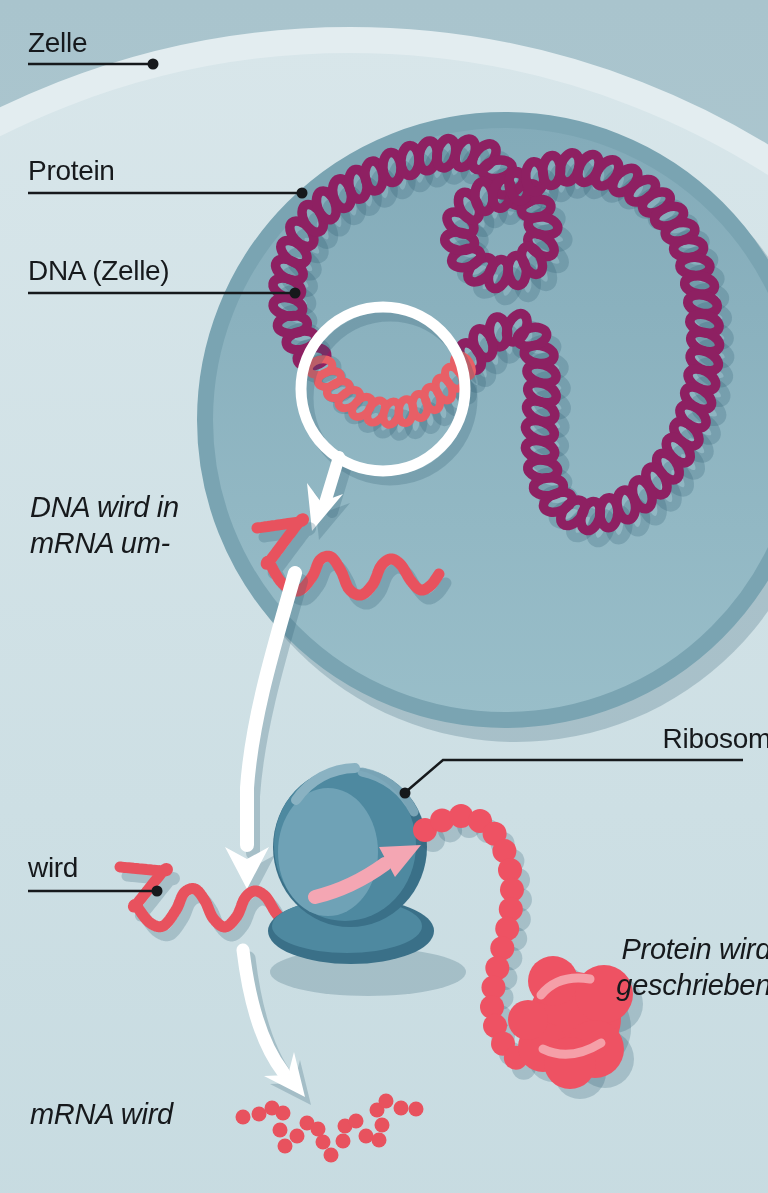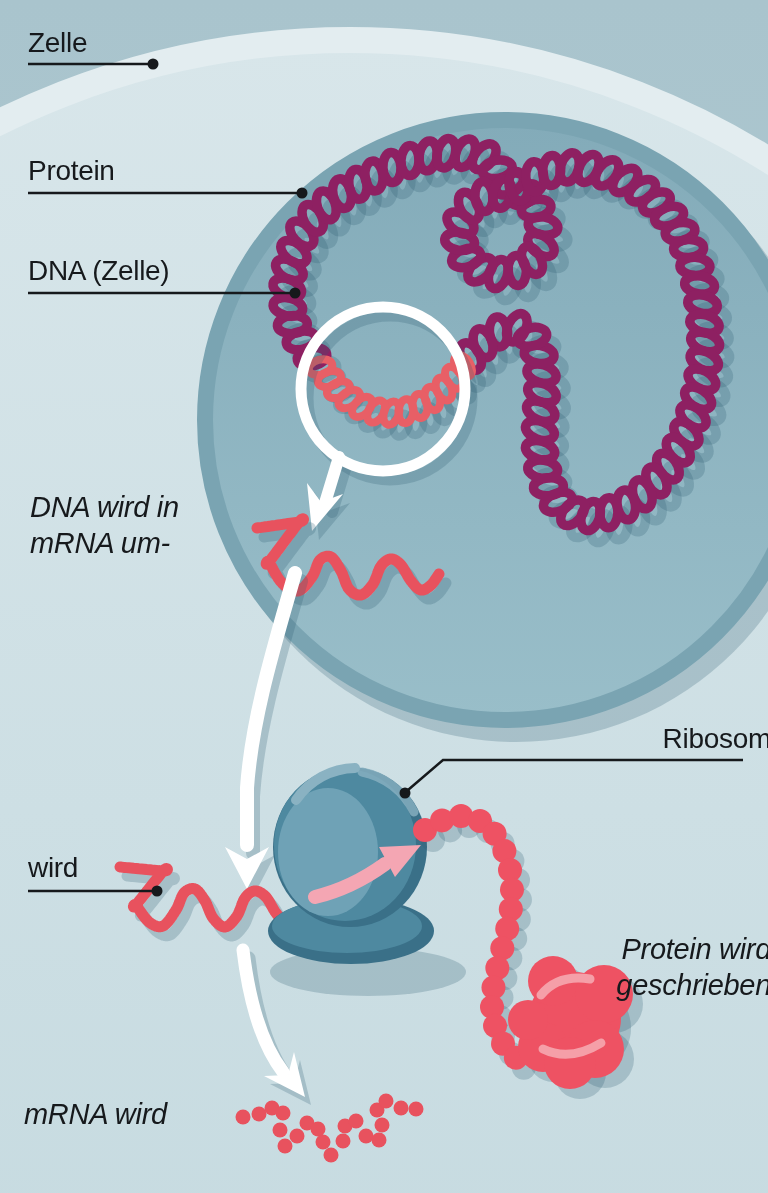--- a/index.html
+++ b/index.html
@@ -381,16 +381,16 @@
   <div class="lbl" style="left:28px;top:853px">wird</div>
 
   <div class="ann" style="left:30px;top:489px">
     <div>DNA wird in</div>
     <div>mRNA um-</div>
   </div>
   <div class="ann right" style="right:25px;top:931px">
     <div>Protein wird</div>
     <div>geschrieben</div>
   </div>
-  <div class="ann" style="left:24px;top:1096px">
+  <div class="ann" style="left:30px;top:1096px">
     <div>mRNA wird</div>
   </div>
 </div>
 
 </body></html>

